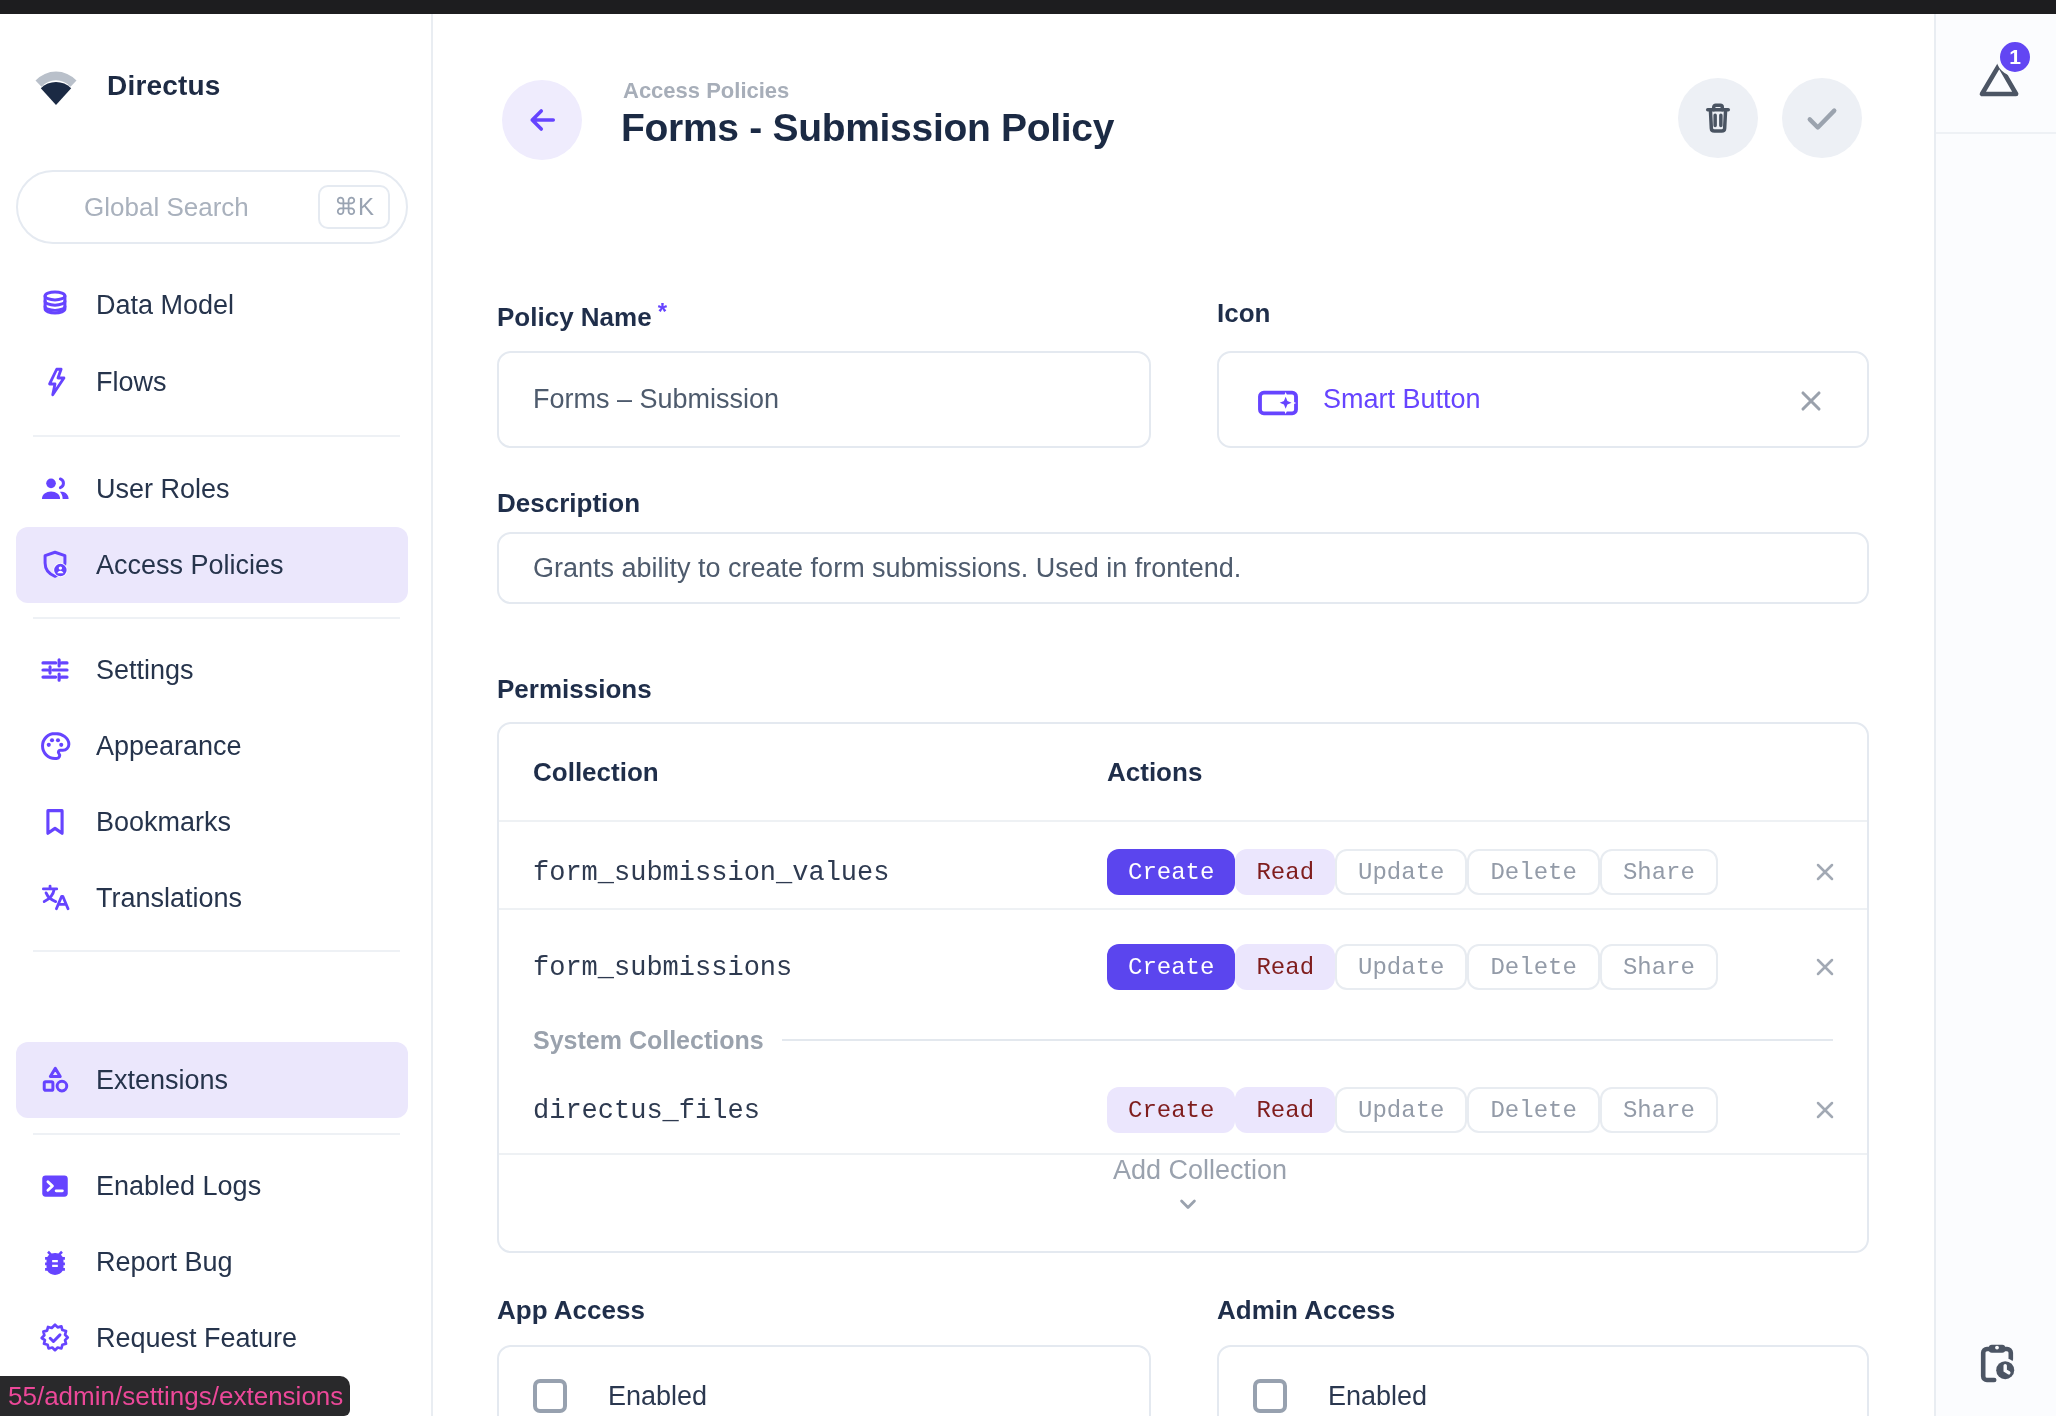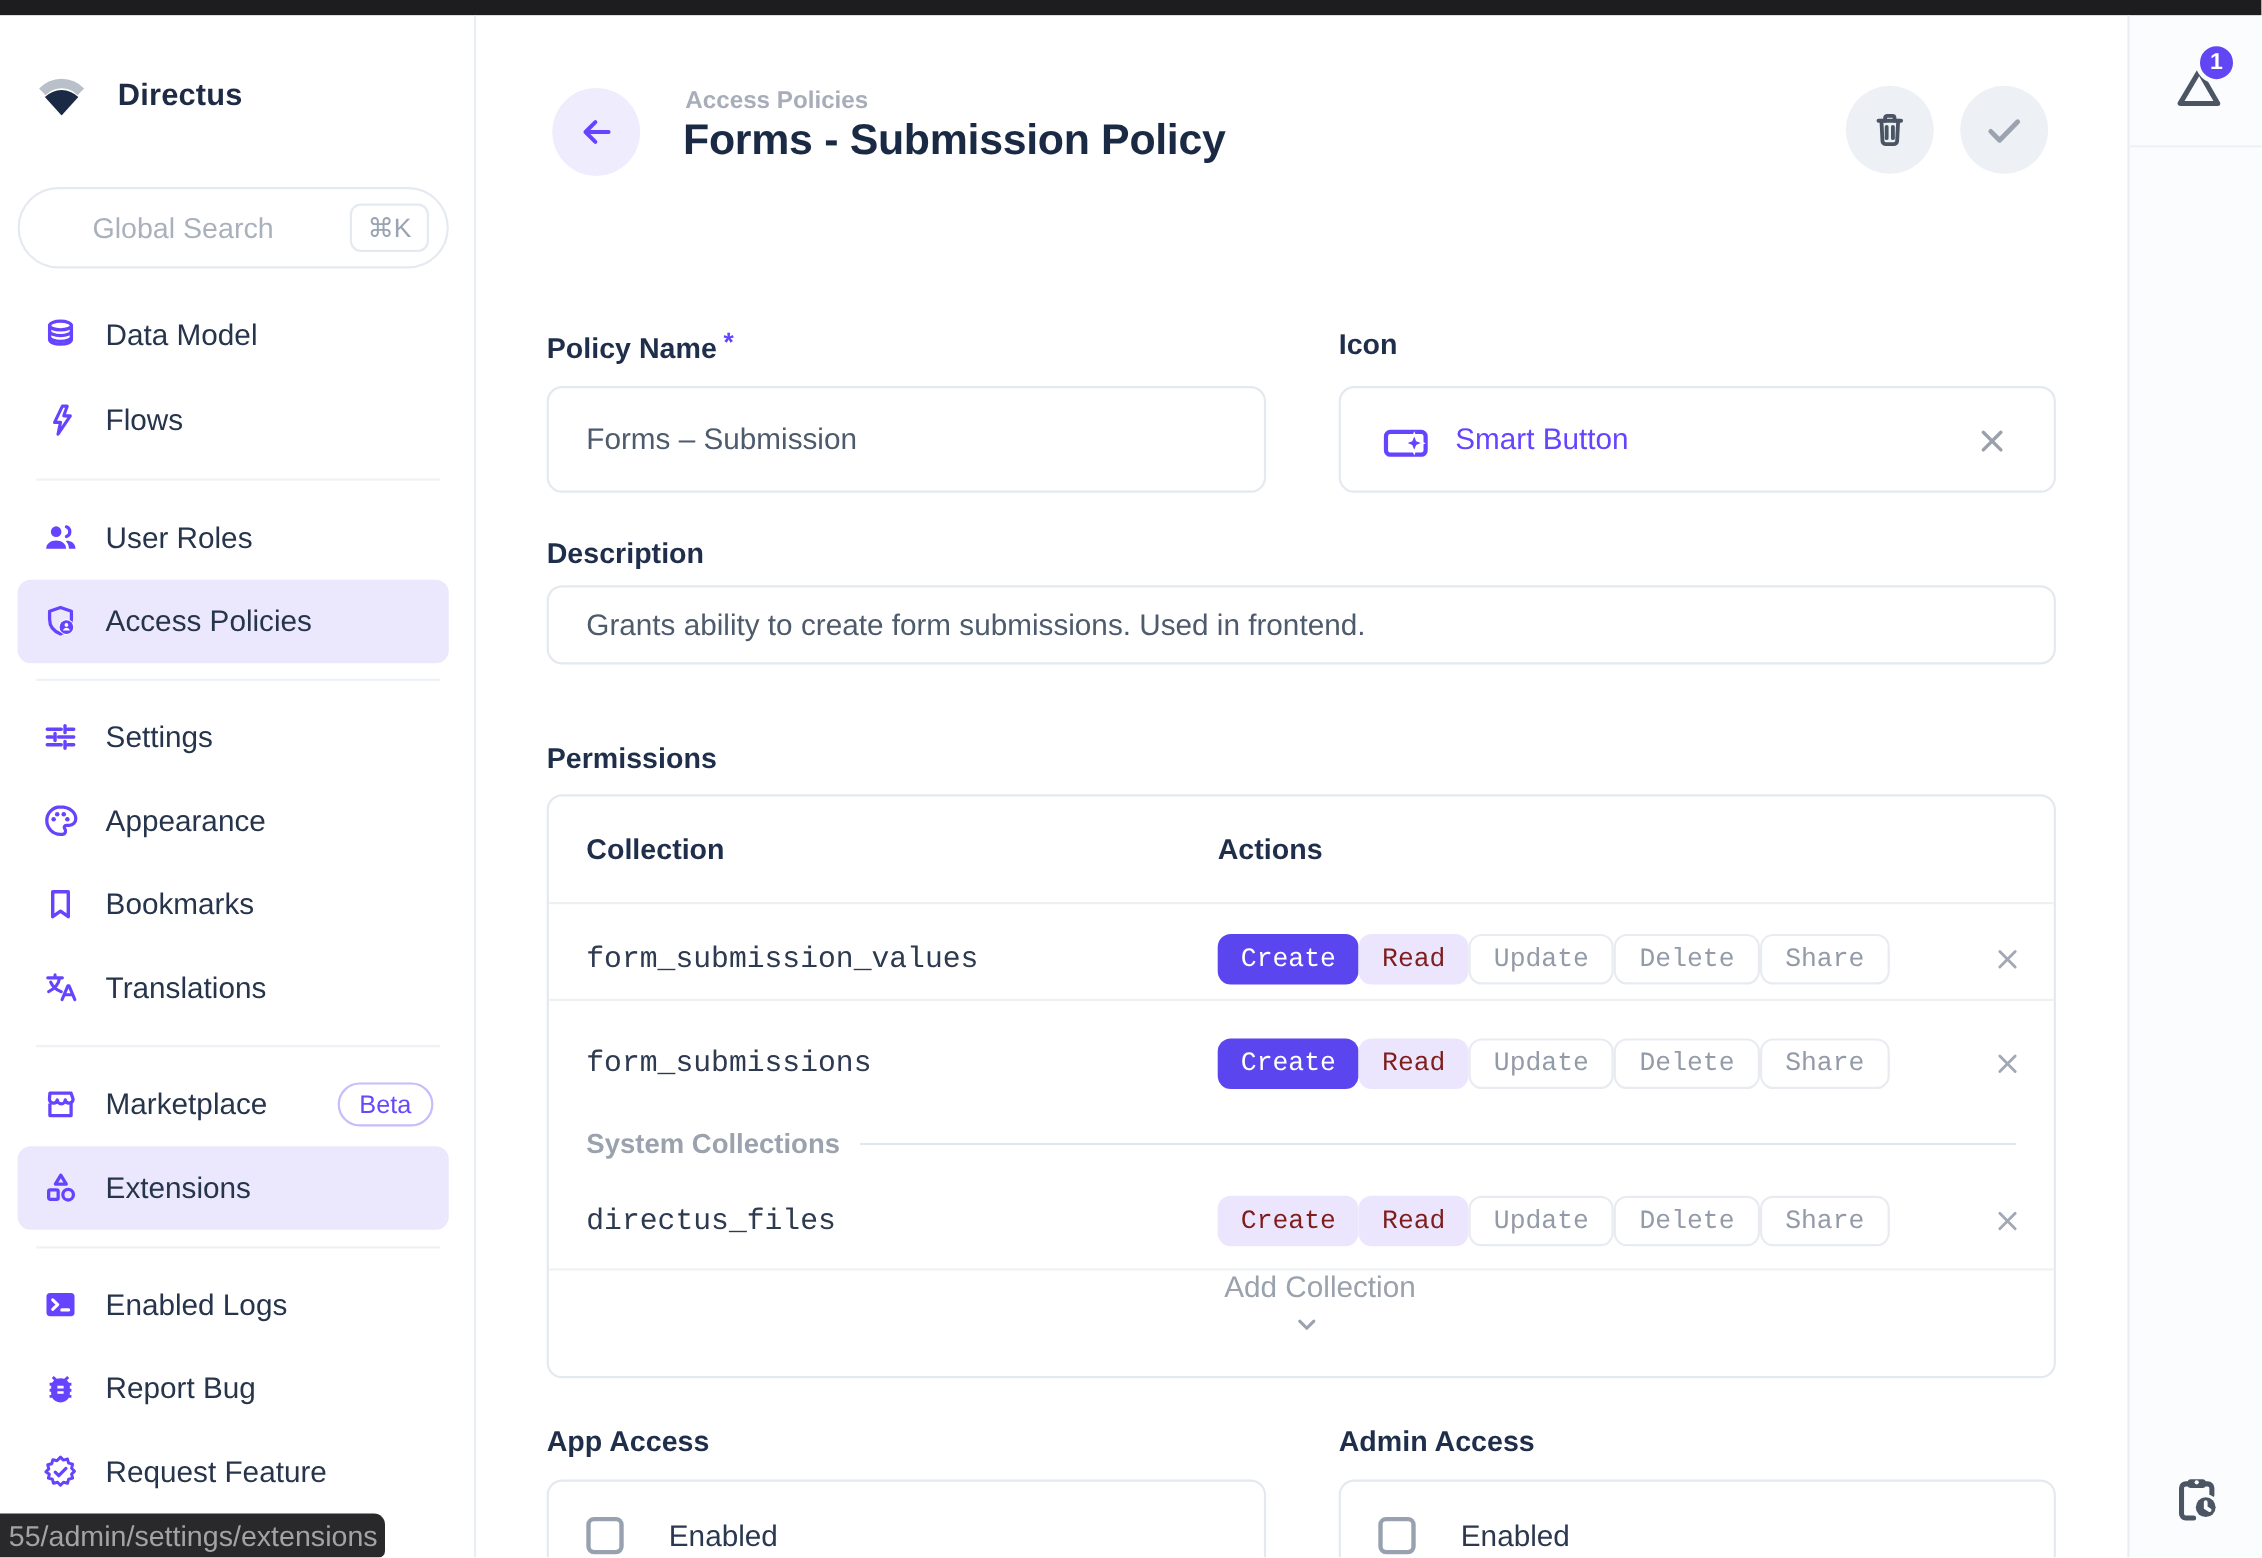--- a/index.html
+++ b/index.html
@@ -92,21 +92,21 @@
   .rail-div { position:absolute; left:0; top:118px; width:100%; height:2px; background:#eef1f5; }
   .notif-wrap { position:absolute; left:37px; top:40px; width:50px; height:50px; color:#4c5564; cursor:pointer; }
   .notif-badge { position:absolute; left:60px; top:24px; min-width:38px; height:38px; border-radius:50%;
     background:#6246f3; border:4px solid #fbfcfe; color:#fff; font-size:21px; font-weight:700;
     display:flex; align-items:center; justify-content:center; }
   .clipboard-wrap { position:absolute; left:37px; bottom:30px; width:48px; height:48px; color:#4c5564; cursor:pointer; }
 
   
   .statusbar { position:absolute; left:0; bottom:0; width:350px; height:40px; background:#29292b;
     border-radius:0 10px 6px 0; display:flex; align-items:center; z-index:10; }
-  .statusbar span { margin-left:8px; font-size:26px; color:#a3a3a3; white-space:nowrap; }
+  .statusbar span { margin-left:8px; font-size:26px; color:#ec4899; white-space:nowrap; }
 
   svg { display:block; }
 </style>
 </head>
 <body>
 
 <div class="stage">
 
   <div class="topbar"></div>
 
@@ -215,30 +215,20 @@
           <path d="M3.8 5.6h9.4M8.5 3.6v2M11.5 5.6c-.7 4-3.3 7.1-7.1 8.9"></path>
           <path d="M5.7 8.4c1.2 2.9 3.7 5 6.8 6.1"></path>
           <path d="M13 19.6l3.7-8.8h.8l3.7 8.8M14.5 16.5h5.2"></path>
         </svg>
       </span>
       <span class="nav-label">Translations</span>
     </div>
 
     <div class="nav-div" style="top:936px"></div>
 
-    <div class="nav-item" style="top:952px" data-active="false">
-      <span class="nav-icon">
-        <svg viewBox="0 0 24 24" fill="none" stroke="currentColor" stroke-width="2.1" stroke-linejoin="round">
-          <path d="M5.2 4.8h13.6l1.3 3.9a2.55 2.55 0 0 1-5.05.4 2.55 2.55 0 0 1-5.1 0 2.55 2.55 0 0 1-5.05-.4L5.2 4.8z"></path>
-          <path d="M5.2 11.4v7.8h13.6v-7.8"></path>
-        </svg>
-      </span>
-      <span class="nav-label">Marketplace</span>
-      <span class="beta">Beta</span>
-    </div>
 
     <div class="nav-item" style="top:1028px" data-active="true">
       <span class="nav-icon">
         <svg viewBox="0 0 24 24" fill="none" stroke="currentColor" stroke-width="2.1" stroke-linejoin="round">
           <path d="M12.2 3.8l3.5 5.7H8.7z"></path>
           <rect x="4.4" y="13.2" width="6.1" height="6.1" rx="1"></rect>
           <circle cx="16.9" cy="16.3" r="3.4"></circle>
         </svg>
       </span>
       <span class="nav-label">Extensions</span>

